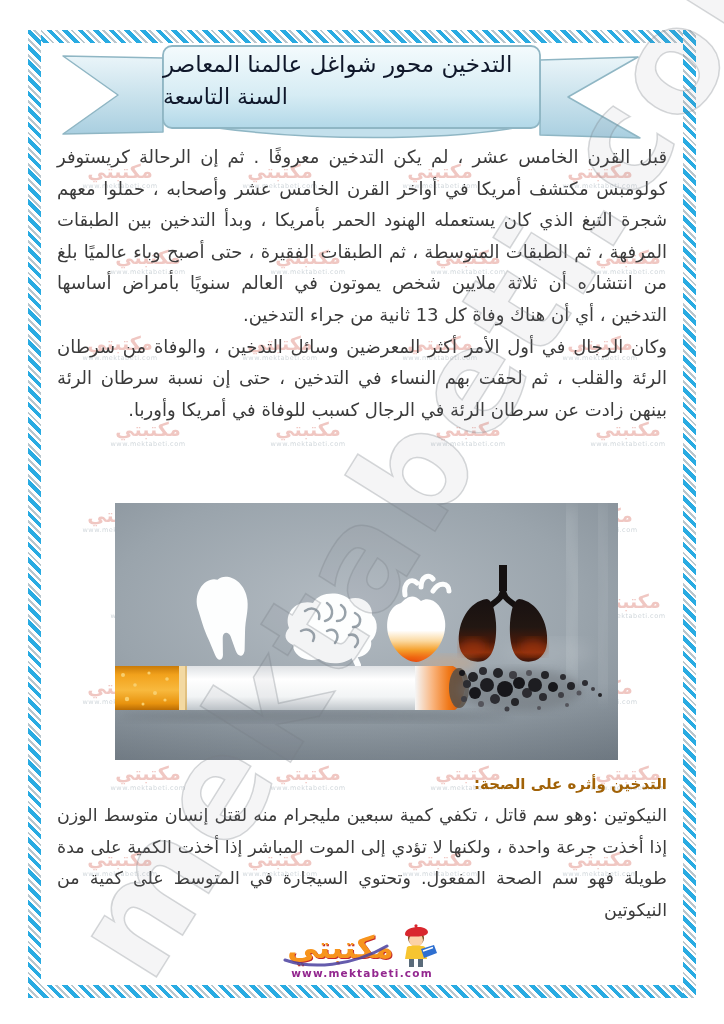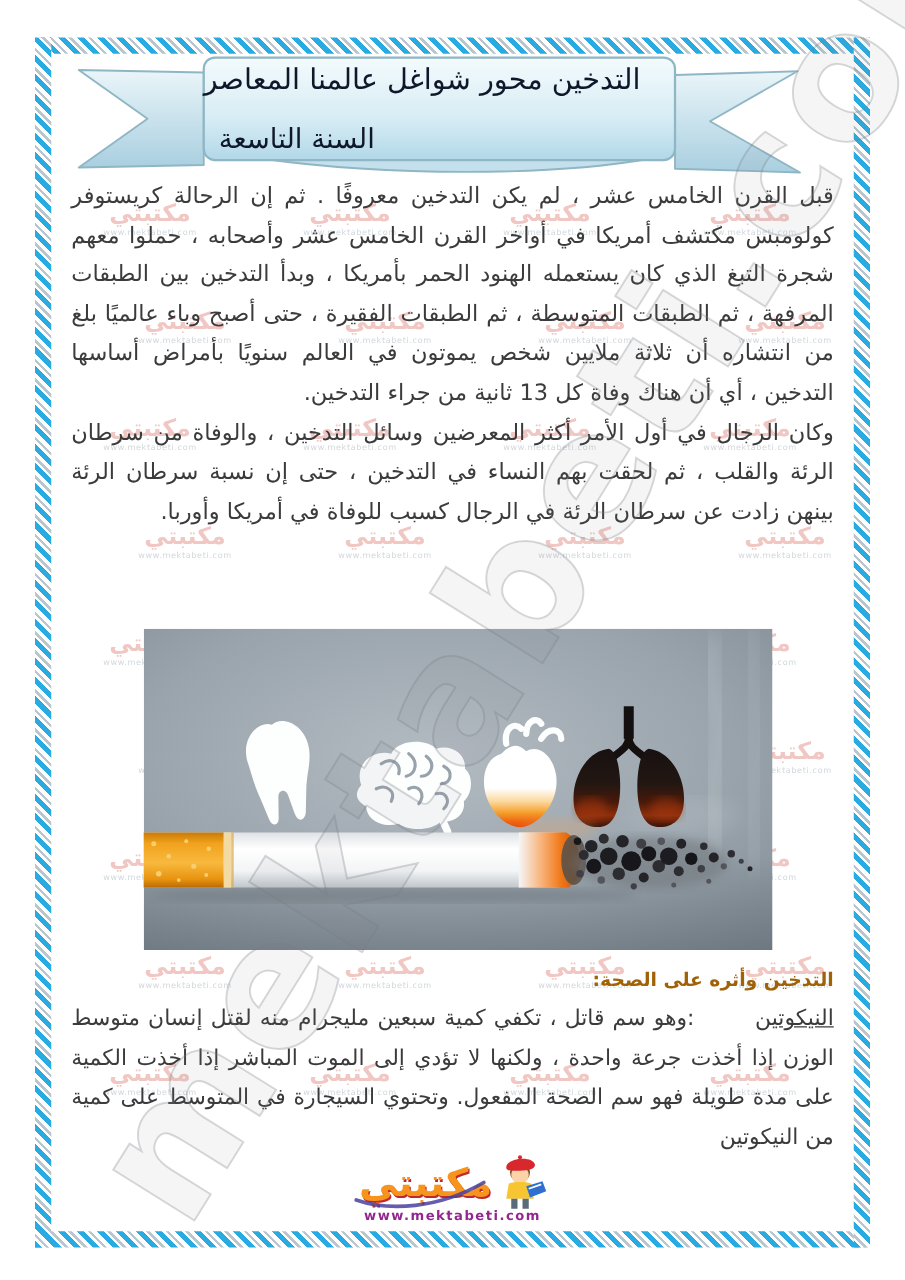--- a/index.html
+++ b/index.html
@@ -26,35 +26,35 @@
     font-size:140px;font-weight:bold;letter-spacing:6px;
     color:rgba(125,130,135,0.08);-webkit-text-stroke:1.5px rgba(120,126,132,0.30);
     pointer-events:none;white-space:nowrap;}
 
   
   .banner{position:absolute;left:60px;top:42px;width:600px;height:104px;z-index:3;}
   .banner svg{position:absolute;inset:0;}
   .banner-line{position:absolute;left:103px;width:377px;text-align:left;
     font-weight:normal;color:#0f172a;direction:rtl;}
   .banner-line.l1{top:9px;font-size:23px;}
-  .banner-line.l2{top:57px;font-size:22px;padding-left:12px;}
+  .banner-line.l2{top:42px;font-size:22px;}
 
   
   .article{position:absolute;left:57px;right:57px;top:141px;z-index:3;direction:rtl;
     text-align:justify;font-size:18px;line-height:31.6px;color:#3b3b3b;}
   .article p{margin:0;}
 
   .figure{position:absolute;left:115px;top:503px;width:503px;height:257px;z-index:3;}
   .figure svg{display:block;}
 
   .health{position:absolute;left:57px;right:57px;top:769px;z-index:3;direction:rtl;
     text-align:justify;font-size:17.5px;line-height:31.4px;color:#3b3b3b;}
   .health p{margin:0;}
   .health-heading{color:#a16207;font-weight:bold;font-size:15px;}
-  .nicotine-term{text-decoration:underline;margin-left:42px;}
+  .nicotine-term{}
 
   
   .footer-logo{position:absolute;left:0;right:0;top:924px;z-index:5;text-align:center;pointer-events:none;}
   .fl-row{display:inline-flex;align-items:center;gap:3px;position:relative;}
   .fl-ar{font-size:31px;font-weight:bold;color:#f7941d;text-shadow:1px 1px 0 #c1272d;position:relative;}
   .fl-swoosh{position:absolute;left:-6px;bottom:2px;width:110px;height:26px;}
   .fl-url{display:block;font-size:10.5px;font-weight:bold;color:#93278f;letter-spacing:1.2px;margin-top:-3px;}
 </style>
 </head>
 <body>

